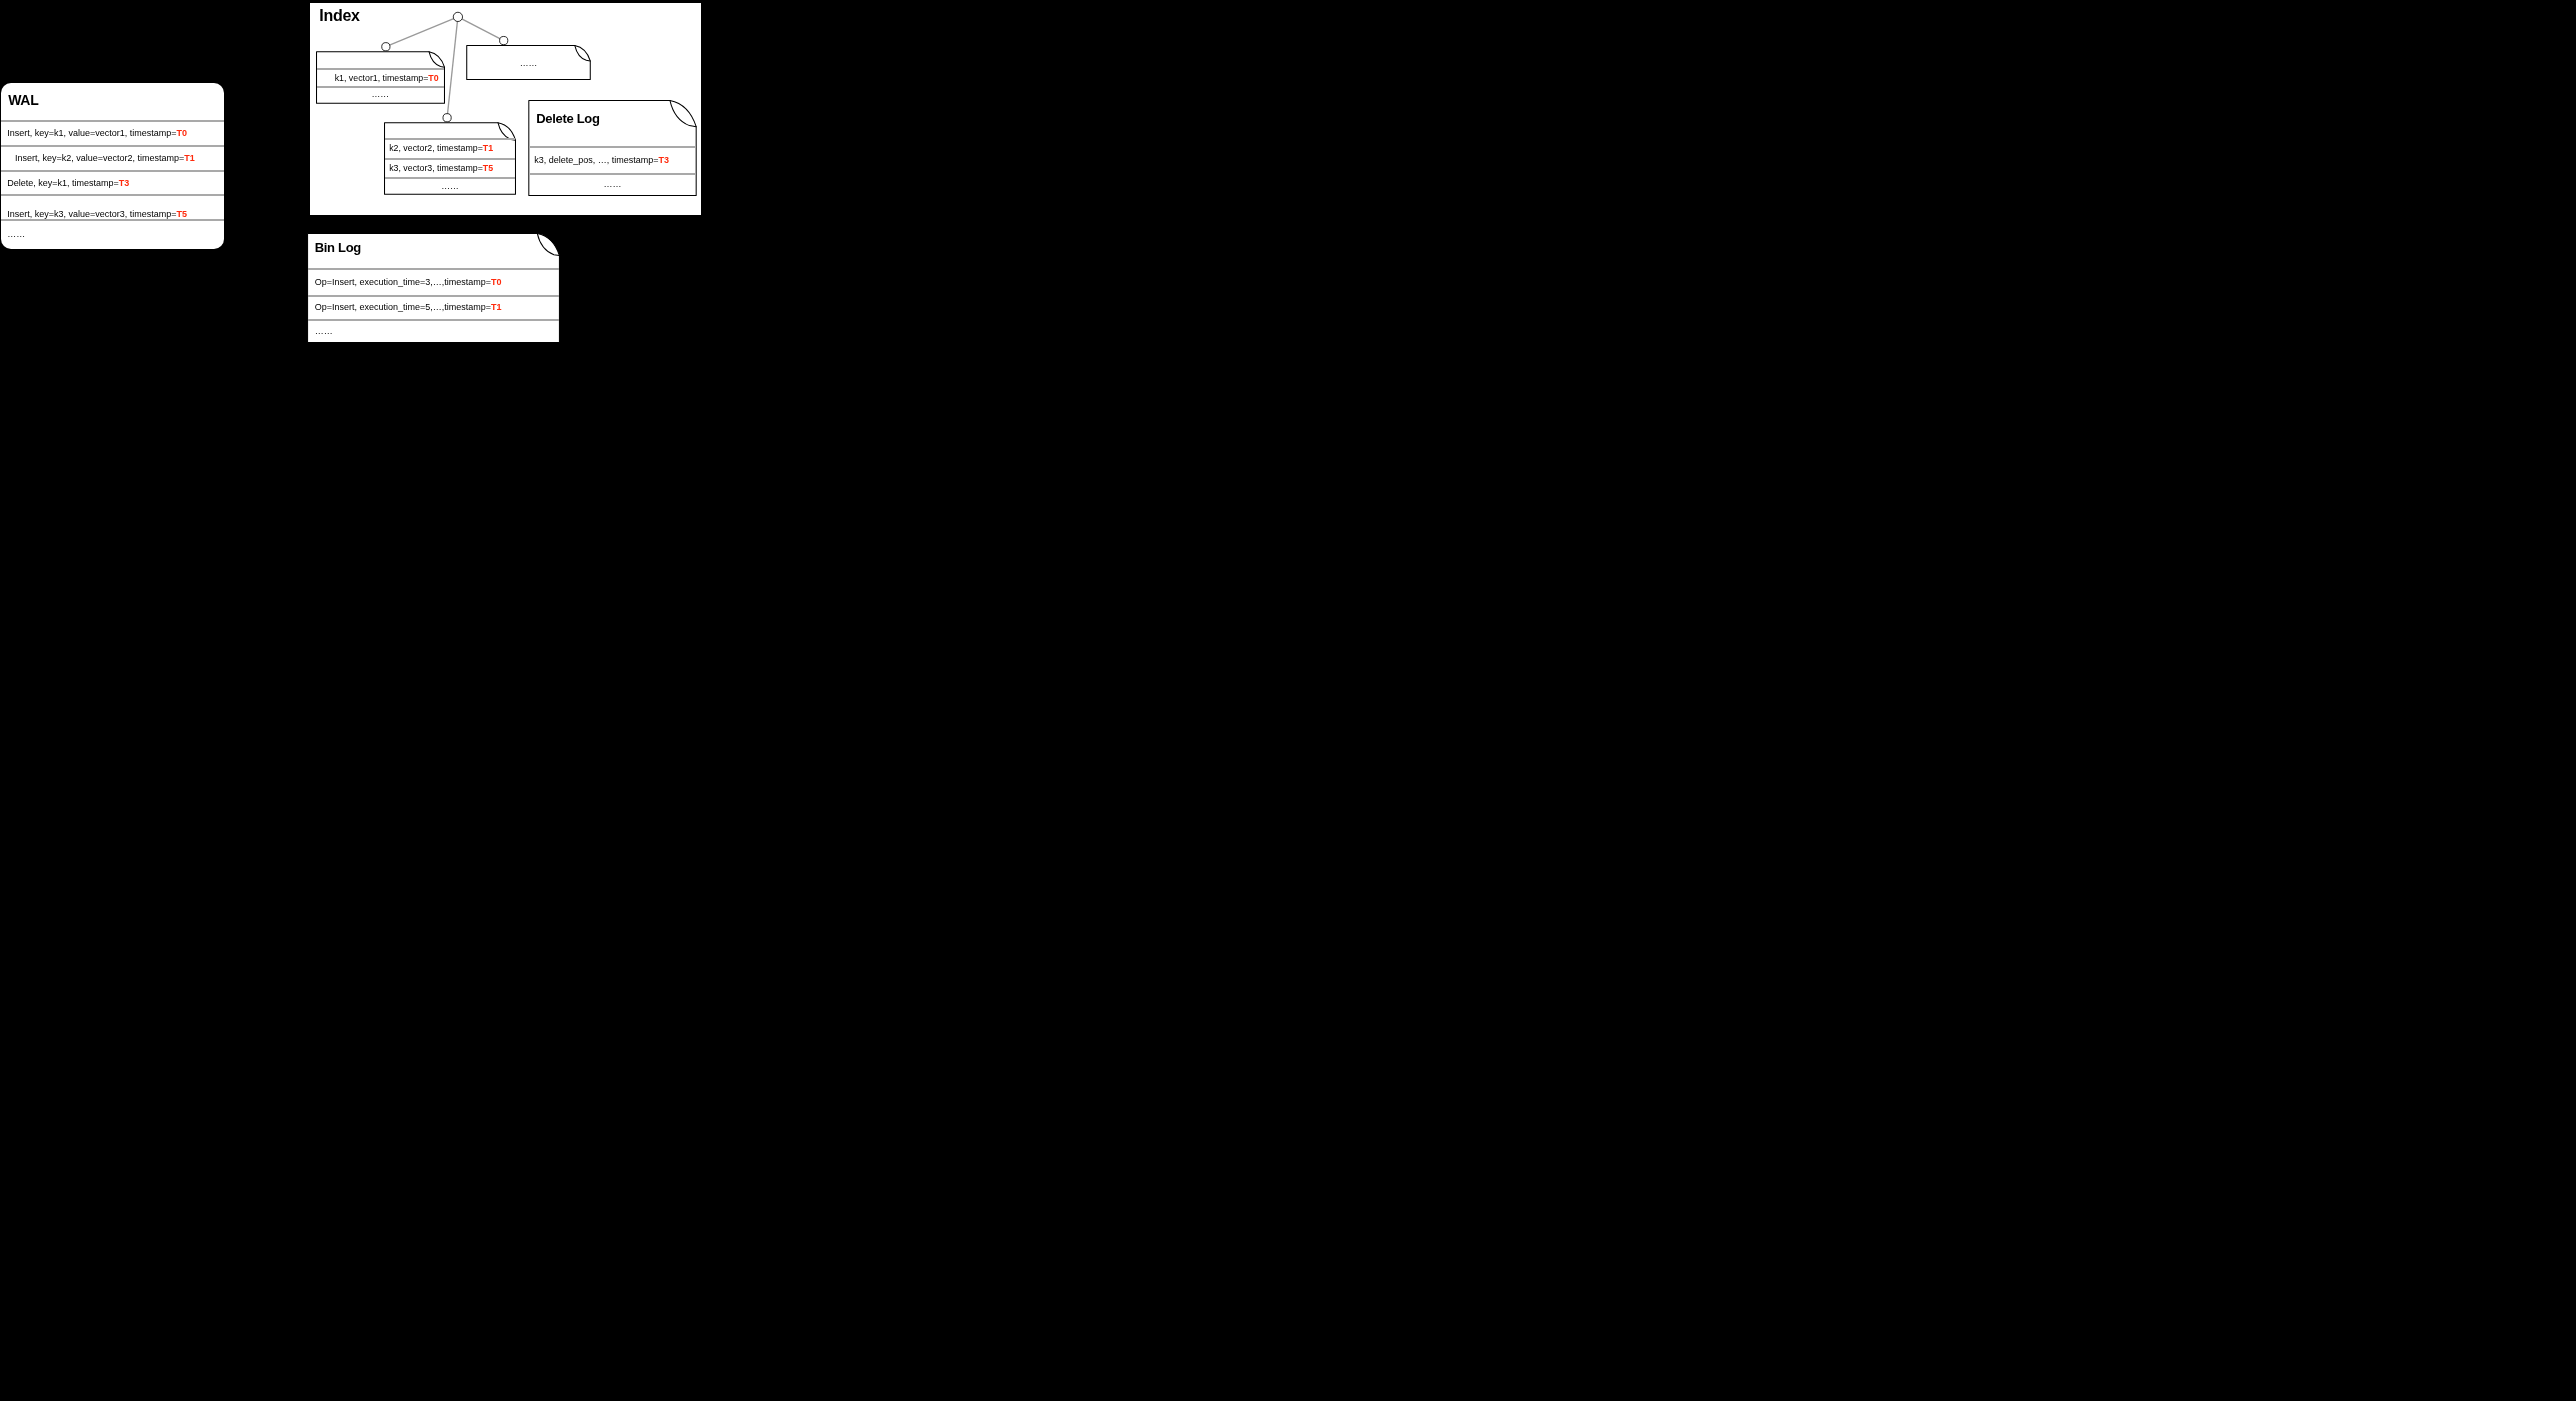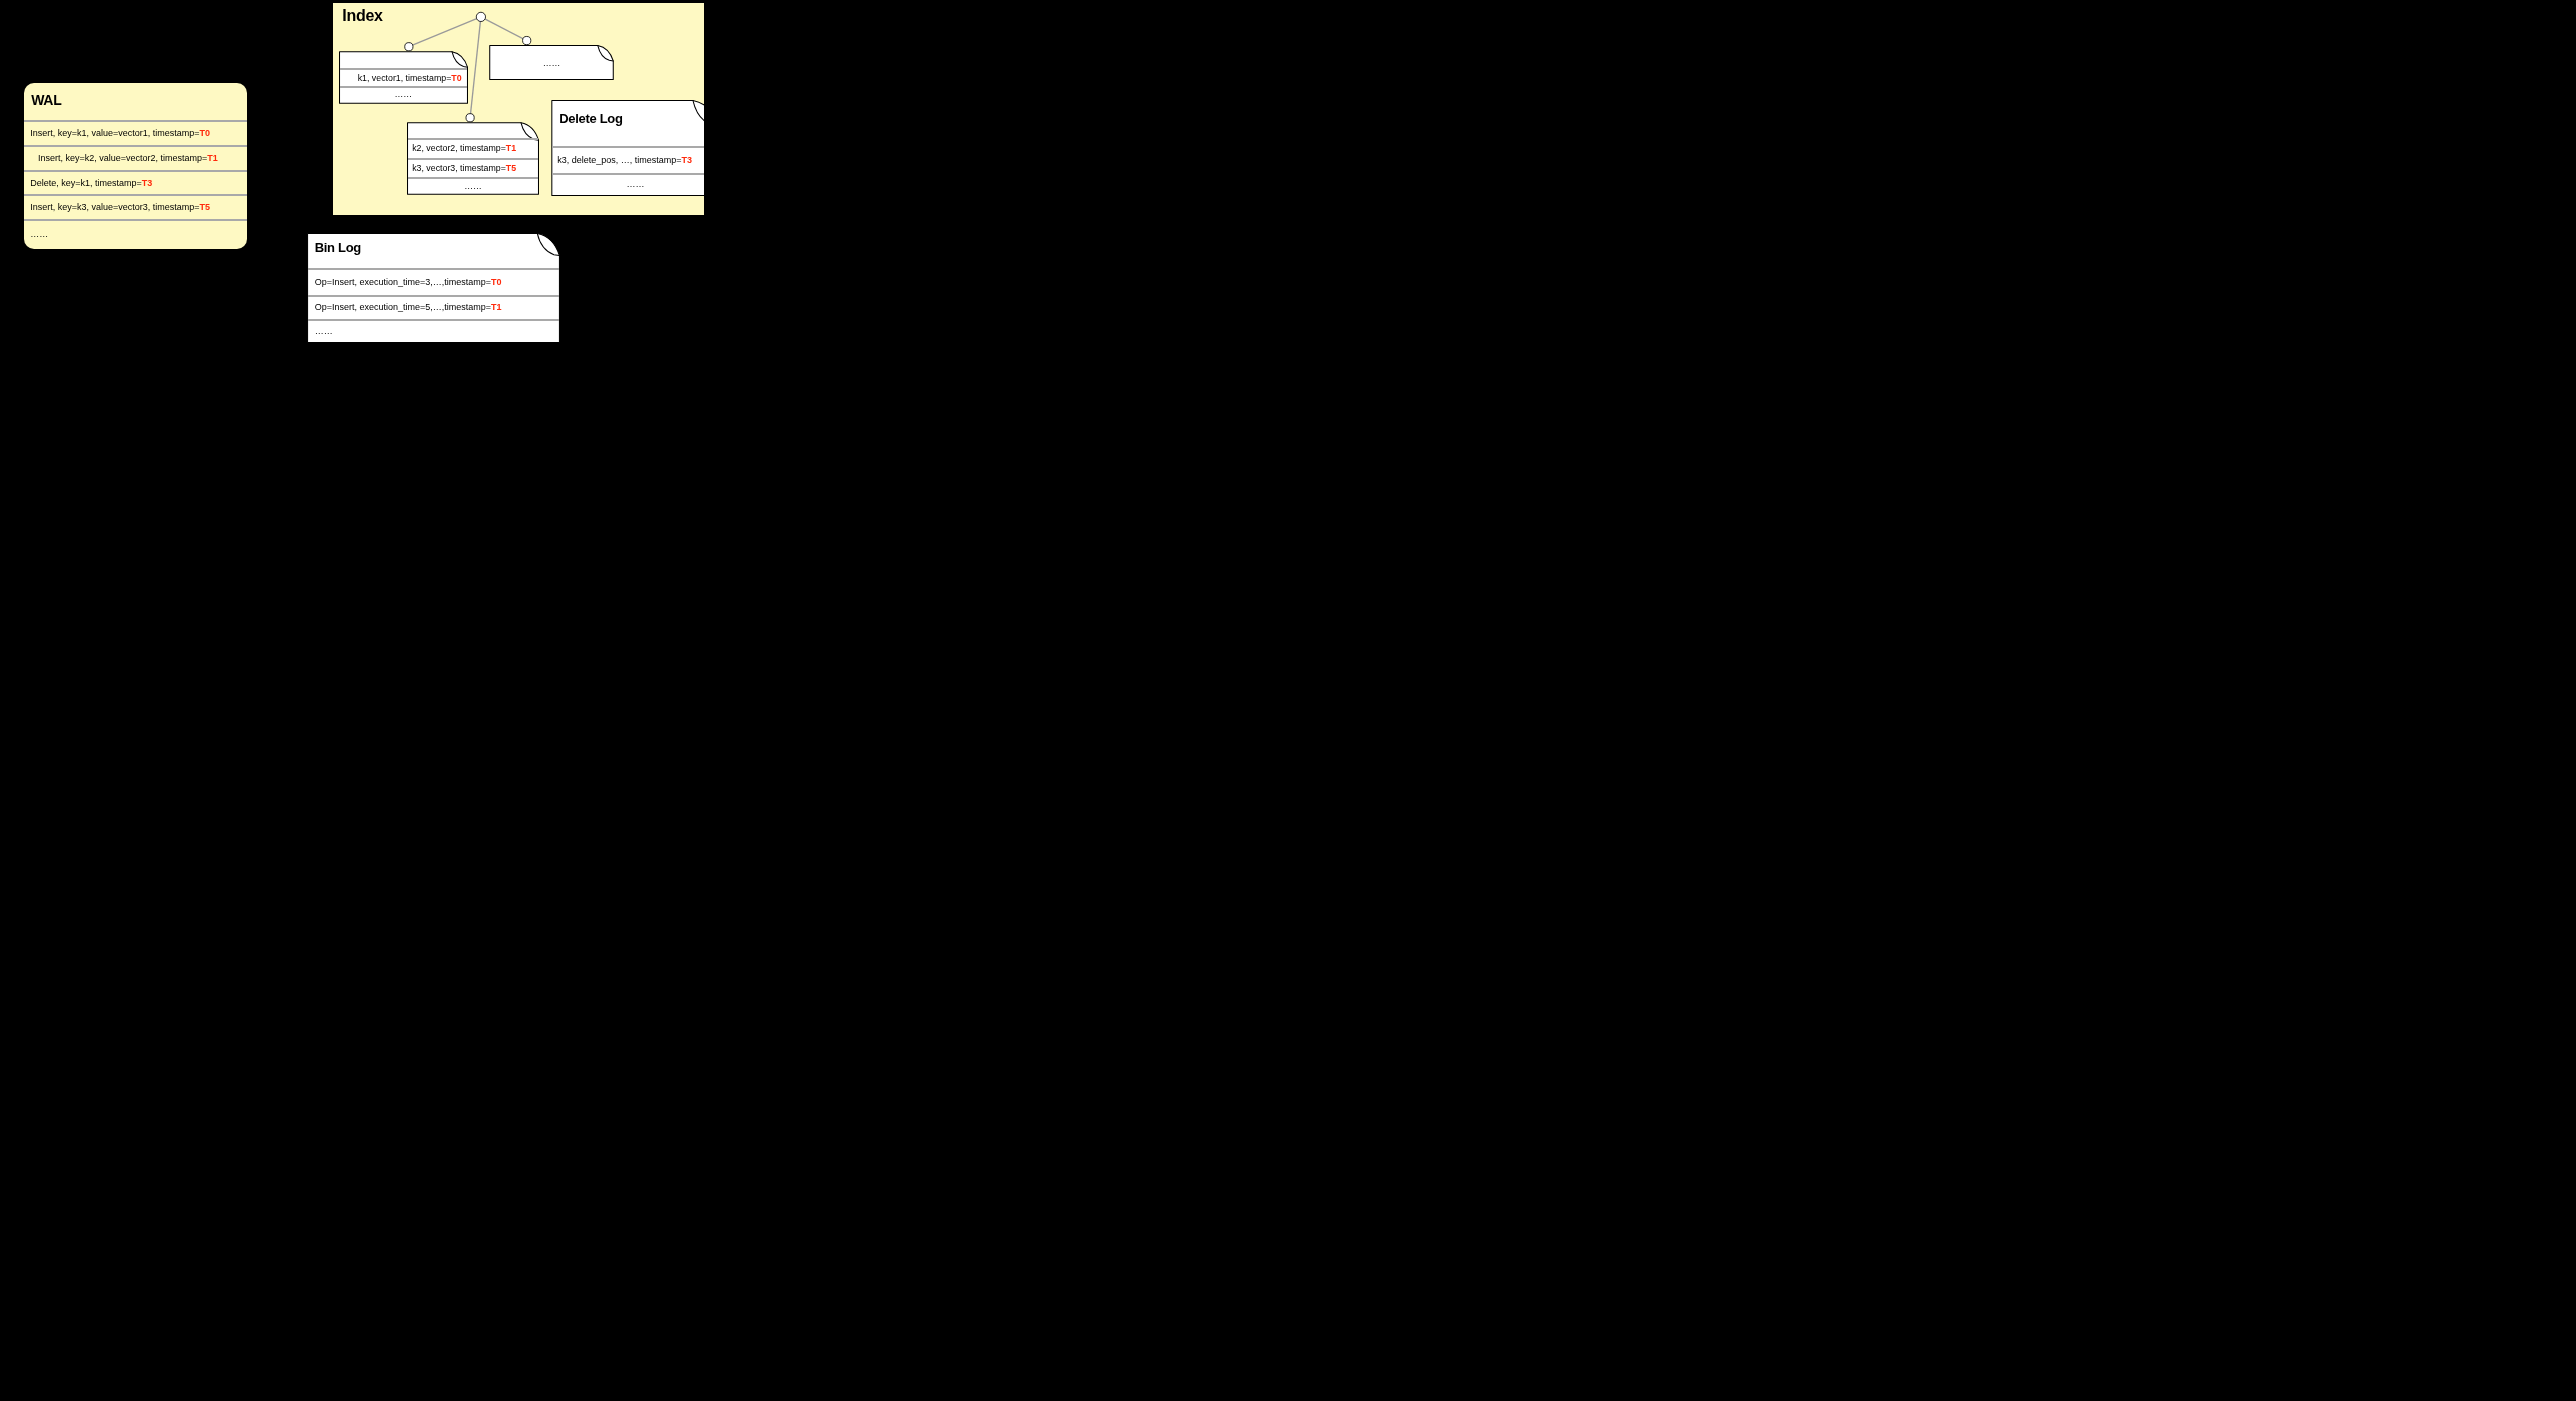--- a/index.html
+++ b/index.html
@@ -1,21 +1,21 @@
 <!DOCTYPE html>
 <html style="font-size:8.2px"><head>
 <meta charset="utf-8">
 <style>
   html,body{margin:0;padding:0;background:#000;}
   #stage{
     position:relative;width:704px;height:350px;background:#000;overflow:hidden;
     font-family:"Liberation Sans",sans-serif;color:#000;
   }
   
-  .box{position:absolute;background:#fef9c3;margin-left:23px;}
+  .box{position:absolute;background:#ffffff;}
   .sep{position:absolute;left:0;right:0;height:1.5px;background:#a9a9a9;}
   .row{position:absolute;left:0;right:0;display:flex;align-items:center;font-size:9px;color:#000;white-space:nowrap;}
   .row .ts{color:#ff2a0c;font-weight:bold;}
   .row.center{justify-content:center;}
   .title{position:absolute;font-weight:bold;letter-spacing:-0.3px;}
   .doc{position:absolute;}
   .doc-svg{position:absolute;left:0;top:0;}
   .doc-svg .page{fill:#ffffff;stroke:#000;stroke-width:2;stroke-linejoin:round;}
   .doc-svg .crease{fill:none;stroke:#000;stroke-width:2;stroke-linecap:round;}
   .doc .content{position:absolute;left:0;top:0;right:0;bottom:0;}
@@ -42,21 +42,21 @@
         <span class="ts">T0</span>
     </div>
     <div class="row" style="top:63px;height:24px;padding-left:14px;">
       <span>Insert, key=k2, value=vector2, timestamp=</span>
         <span class="ts">T1</span>
     </div>
     <div class="row" style="top:88px;height:24px;padding-left:6.2px;">
       <span>Delete, key=k1, timestamp=</span>
         <span class="ts">T3</span>
     </div>
-    <div class="row" style="top:112px;height:24px;padding-left:6.2px;">
+    <div class="row" style="top:112px;height:24px;padding-left:6.2px;align-items:flex-end;">
       <span>Insert, key=k3, value=vector3, timestamp=</span>
         <span class="ts">T5</span>
     </div>
     <div class="row" style="top:138px;height:26px;padding-left:6.2px;">
       <span>……</span>
     </div>
   </div>
 
   <div class="box" style="left:310px;top:3.1px;width:391px;height:212px;">
 

